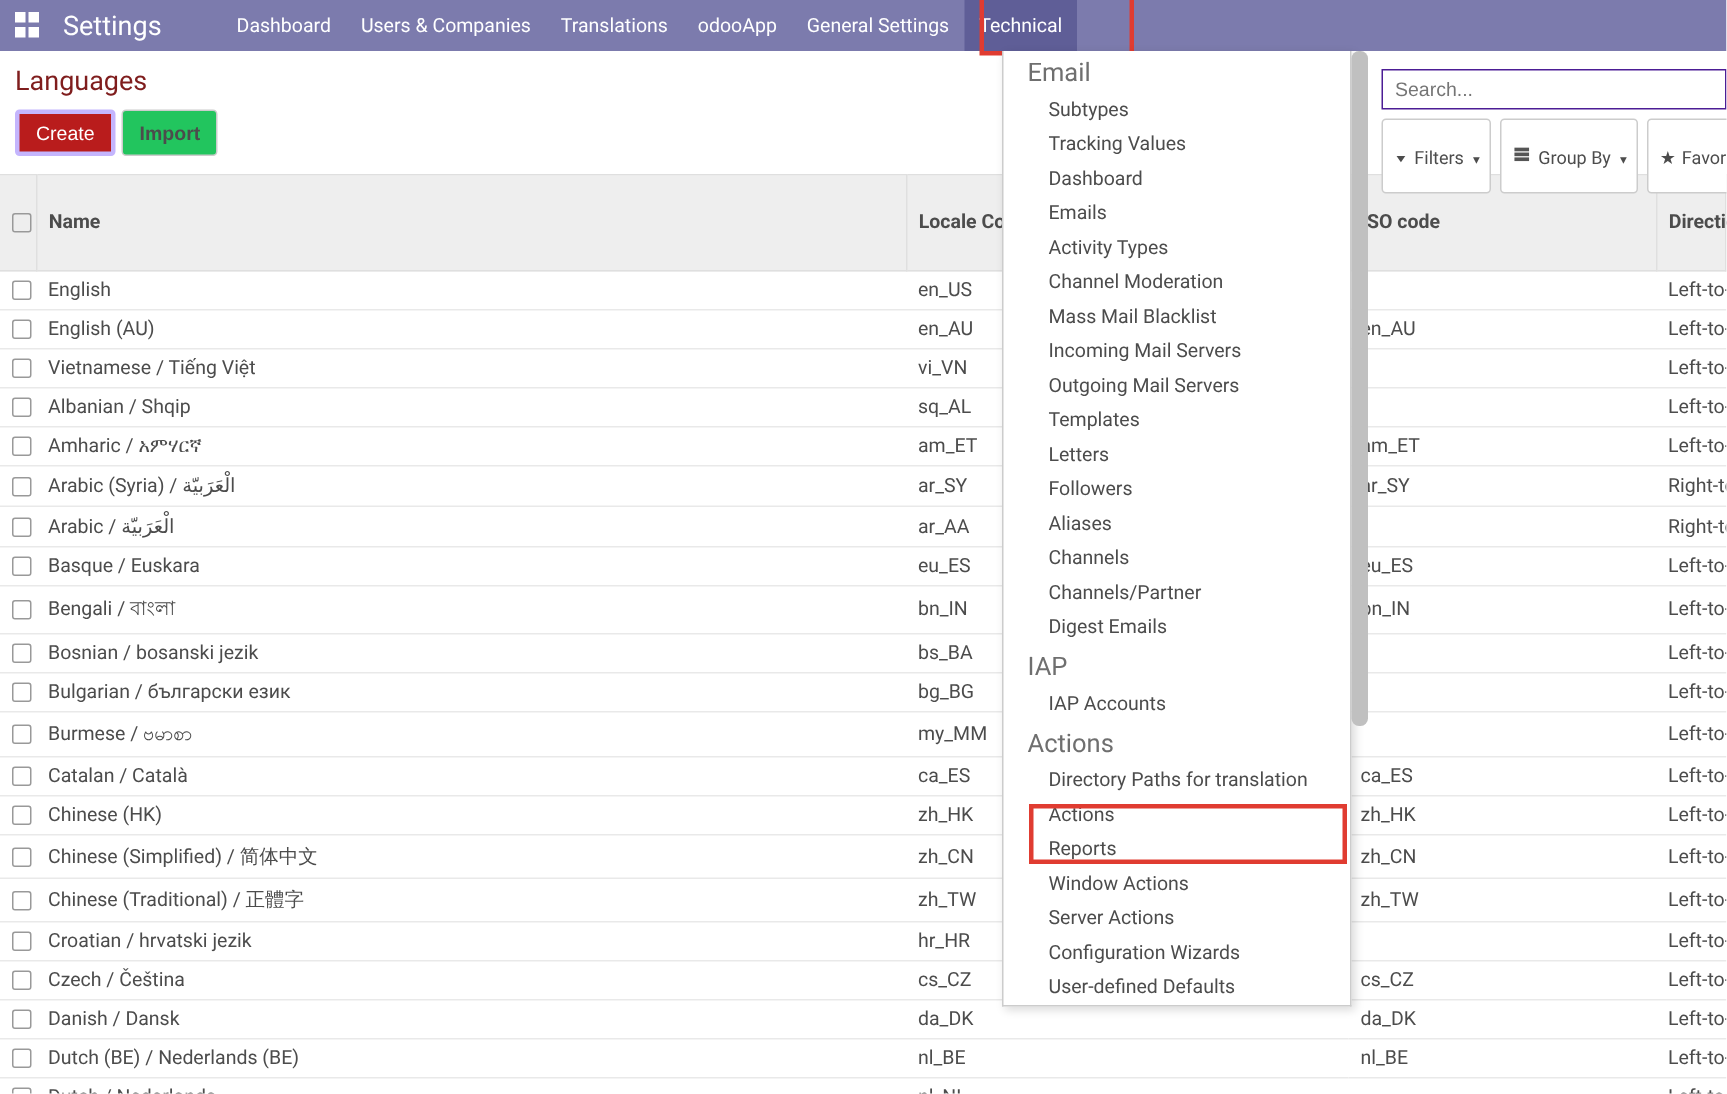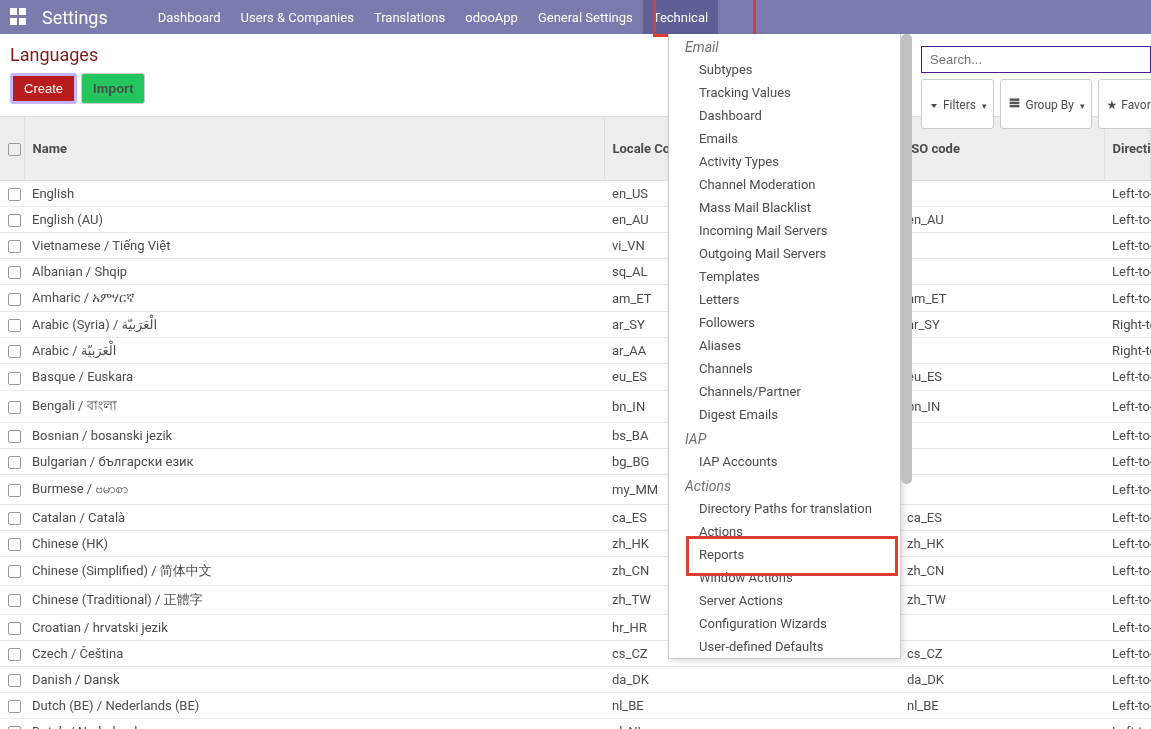--- a/index.html
+++ b/index.html
@@ -21,21 +21,21 @@
     .search-input { width: 100%; border: 1px solid #4c1d95; padding: 5px 8px; font-size: 13px; margin-bottom: 6px; }
     .filter-row { display: flex; gap: 6px; }
     .filter-btn { background: #fff; border: 1px solid #ccc; padding: 16px 7px; border-radius: 3px; font-size: 12px; display: flex; align-items: flex-end; gap: 4px; cursor: pointer; white-space: nowrap; }
     .filter-btn .caret::after { content: '▾'; font-size: 9px; margin-left: 2px; }
     table.data { width: 100%; border-collapse: collapse; table-layout: fixed; }
     table.data th { background: #eee; text-align: left; padding: 24px 8px; border: 1px solid #dfdfdf; border-left: none; font-weight: 700; font-size: 13px; color: #4c4c4c; }
     table.data td { padding: 5px 8px; border-bottom: 1px solid #e9e9e9; font-size: 13px; white-space: nowrap; overflow: hidden; }
     .chk-col { width: 24px; text-align: center; padding: 4px 4px; }
     .chk { width: 13px; height: 13px; border: 1px solid #999; border-radius: 2px; display: inline-block; vertical-align: middle; }
     .dropdown { position: absolute; top: 34px; left: 668px; width: 233px; background: #fff; border: 1px solid #ccc; border-top: none; box-shadow: 2px 2px 6px rgba(0,0,0,0.15); max-height: 695px; overflow: hidden; z-index: 100; }
-    .dropdown .section { padding: 5px 16px 3px 16px; color: #6f6f6f; font-size: 14px; font-style: italic; }
+    .dropdown .section { padding: 5px 16px 3px 16px; color: #6f6f6f; font-size: 17px; }
     .dropdown .item { padding: 4px 16px 4px 30px; color: #4c4c4c; font-size: 13px; cursor: pointer; }
     .dropdown-scrollbar { position: absolute; top: 34px; left: 901px; width: 11px; height: 450px; background: #c0c0c0; border-radius: 5px; z-index: 101; }
     .funnel-icon::before { content: '▼'; font-size: 10px; display: inline-block; transform: scaleY(0.7); }
     .star-icon::before { content: '★'; font-size: 12px; }
     .layers-icon svg { width: 13px; height: 13px; }
   </style>
 </head>
 <body>
 
 <div class="navbar">

